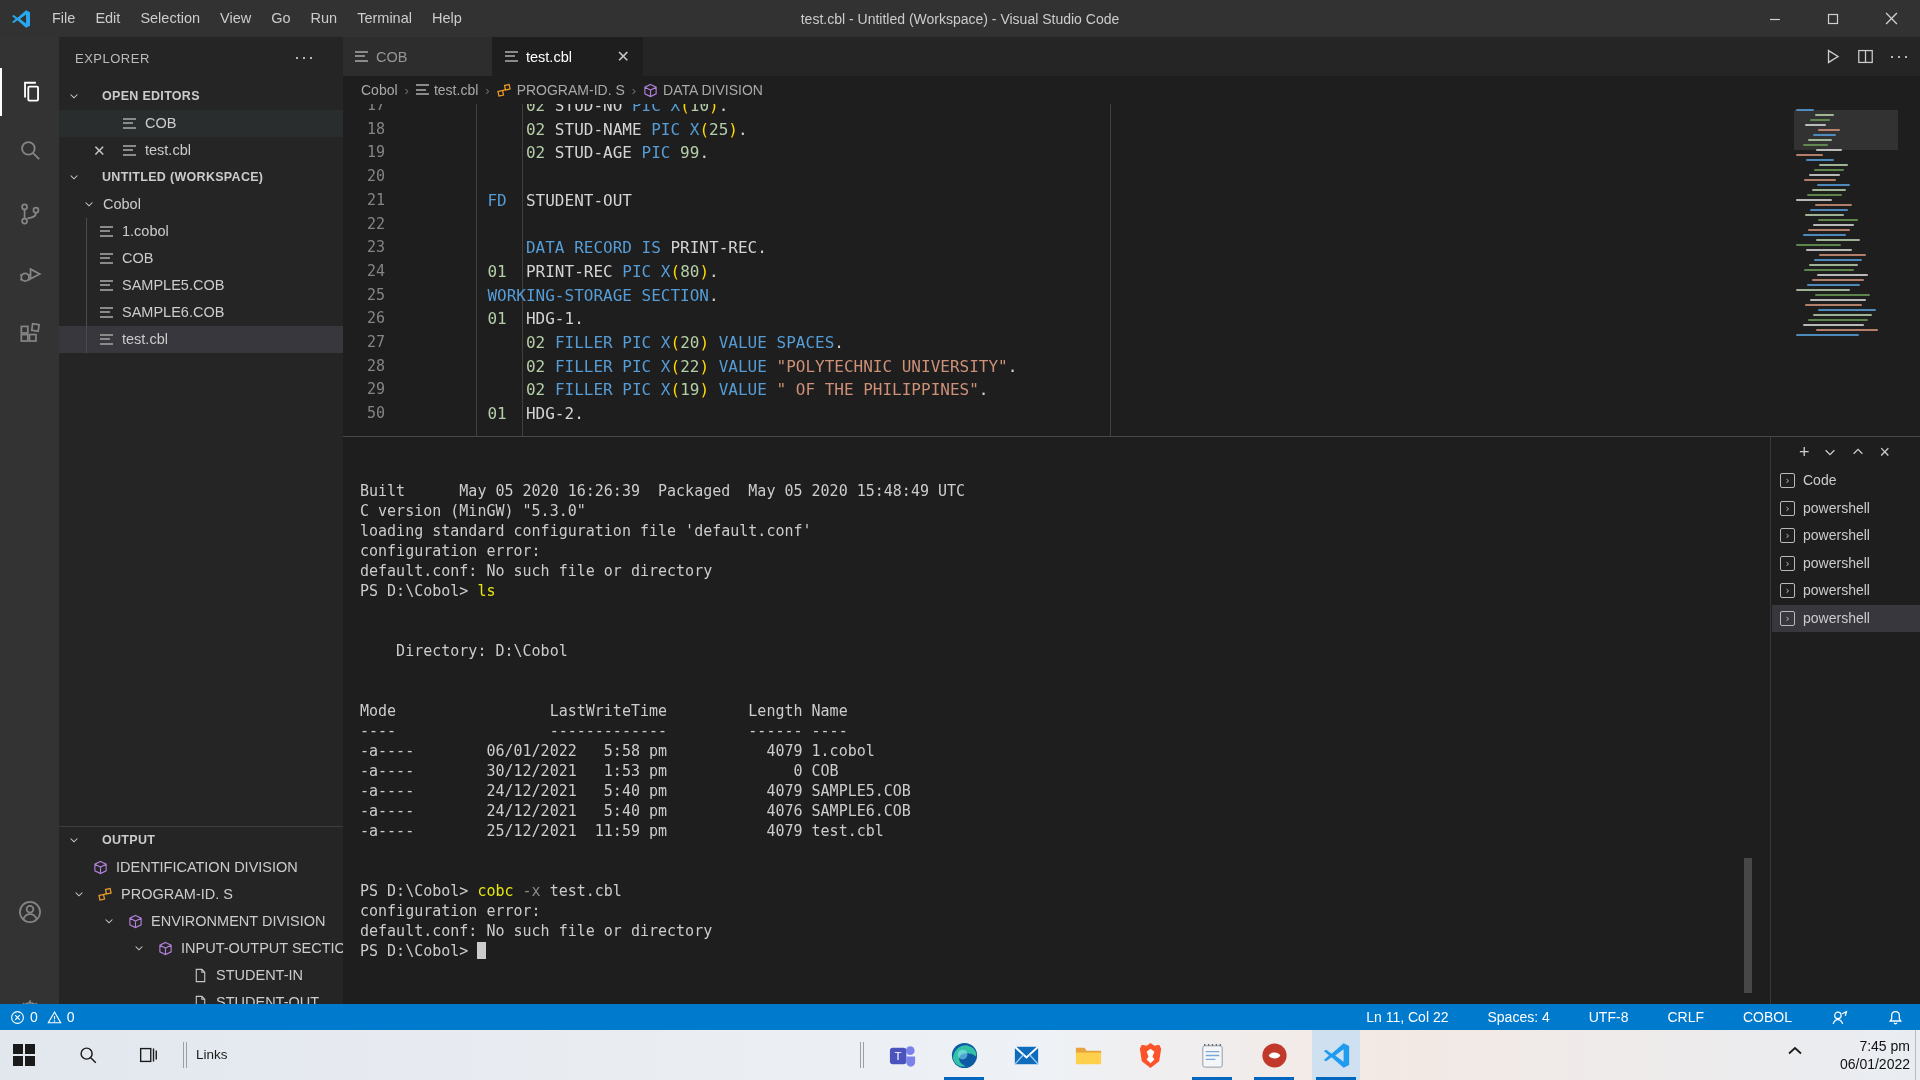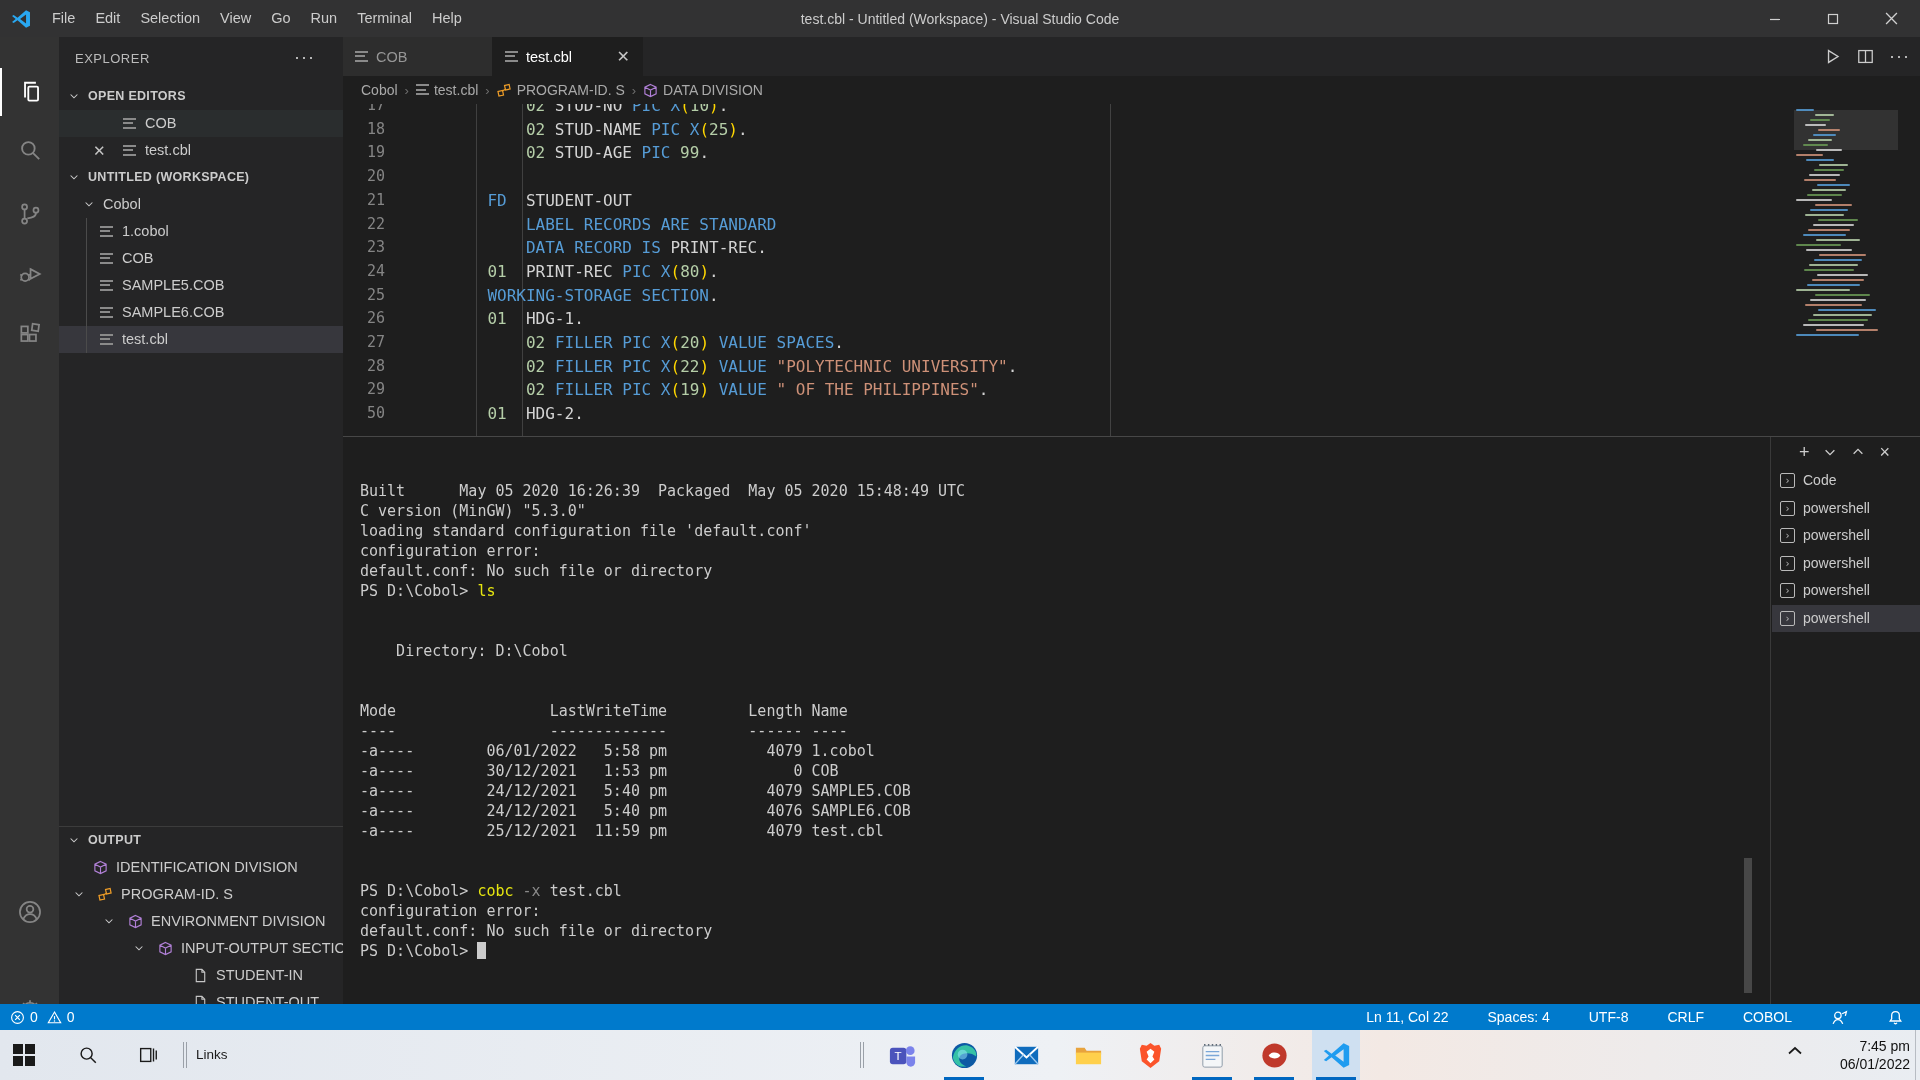--- a/index.html
+++ b/index.html
@@ -27,21 +27,21 @@
   
   #sidebar { position:absolute; left:59px; top:37px; width:284px; height:967px;
              background:#252526; color:#cccccc; overflow:hidden; z-index:10; font-size:14.5px; }
   #sidebar-title { position:absolute; left:0; top:10px; width:100%; height:26px; }
   #sidebar-title .t { position:absolute; left:16px; top:4px; font-size:13px; letter-spacing:.5px; color:#bbbbbb; }
   #sidebar-more { position:absolute; right:28px; top:0px; font-size:18px; color:#cccccc; letter-spacing:1px; cursor:pointer; }
   .section { position:absolute; left:0; width:100%; }
   .sec-header { height:27px; line-height:27px; font-weight:bold; font-size:12.5px; color:#cccccc;
                 letter-spacing:.3px; position:relative; cursor:pointer; }
   .sec-header .chev { position:absolute; left:9px; top:7px; }
-  .sec-header .lbl { position:absolute; left:29px; }
+  .sec-header .lbl { position:absolute; left:43px; }
   .row { height:27px; line-height:27px; position:relative; cursor:pointer; white-space:nowrap; }
   .row.hl  { background:#2a2d2e; }
   .row.sel { background:#37373d; }
   .row .close-x { position:absolute; left:34px; top:0; color:#c5c5c5; font-size:15px; }
   .fileicon { position:absolute; top:7.5px; width:13px; height:12px; }
   .fileicon i { display:block; height:2px; background:#8a8a8a; margin-bottom:2.5px; }
   .fileicon i:nth-child(2){ width:10px; }
   .fileicon i:nth-child(3){ width:13px; }
   .row .lbl { position:absolute; }
   .chev svg { width:12px; height:12px; }
@@ -486,21 +486,20 @@
       </div>
       <div class="cline" style="top: 71.1px;">
         <div class="ln">20</div>
       </div>
       <div class="cline" style="top: 94.8px;">
         <div class="ln">21</div>
         <div class="lc"><span class="tk-ws">       </span><span class="tk-kw">FD</span><span class="tk-pln">  STUDENT-OUT</span></div>
       </div>
       <div class="cline" style="top: 118.5px;">
         <div class="ln">22</div>
-        <div class="lc"><span class="tk-ws">           </span><span class="tk-kw">LABEL RECORDS ARE STANDARD</span></div>
       </div>
       <div class="cline" style="top: 142.2px;">
         <div class="ln">23</div>
         <div class="lc"><span class="tk-ws">           </span><span class="tk-kw">DATA RECORD IS</span><span class="tk-pln"> PRINT-REC.</span></div>
       </div>
       <div class="cline" style="top: 165.9px;">
         <div class="ln">24</div>
         <div class="lc"><span class="tk-ws">       </span><span class="tk-lvl">01</span><span class="tk-pln">  PRINT-REC </span><span class="tk-kw">PIC</span><span class="tk-pln"> </span><span class="tk-kw">X</span><span class="tk-par">(</span><span class="tk-num">80</span><span class="tk-par">)</span><span class="tk-pln">.</span></div>
       </div>
       <div class="cline" style="top: 189.6px;">

